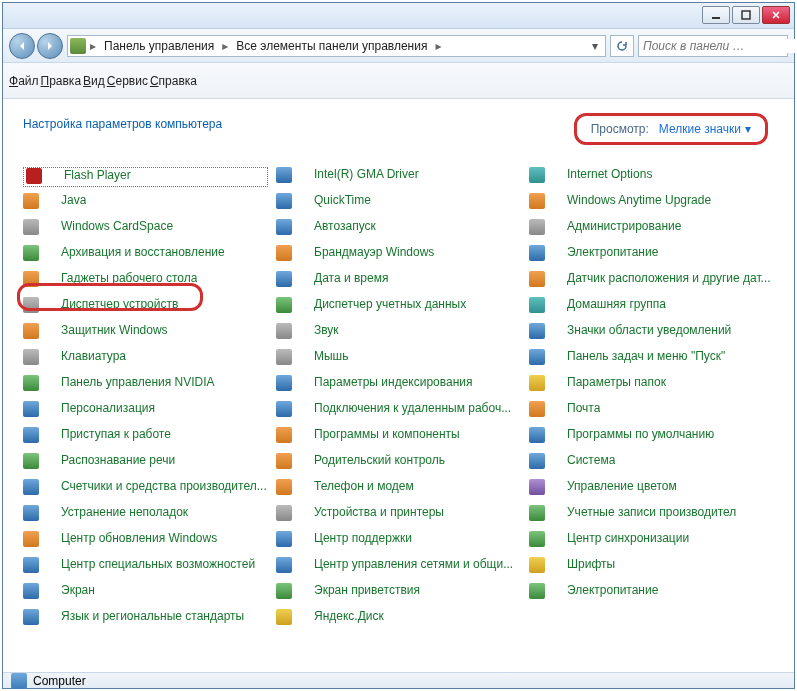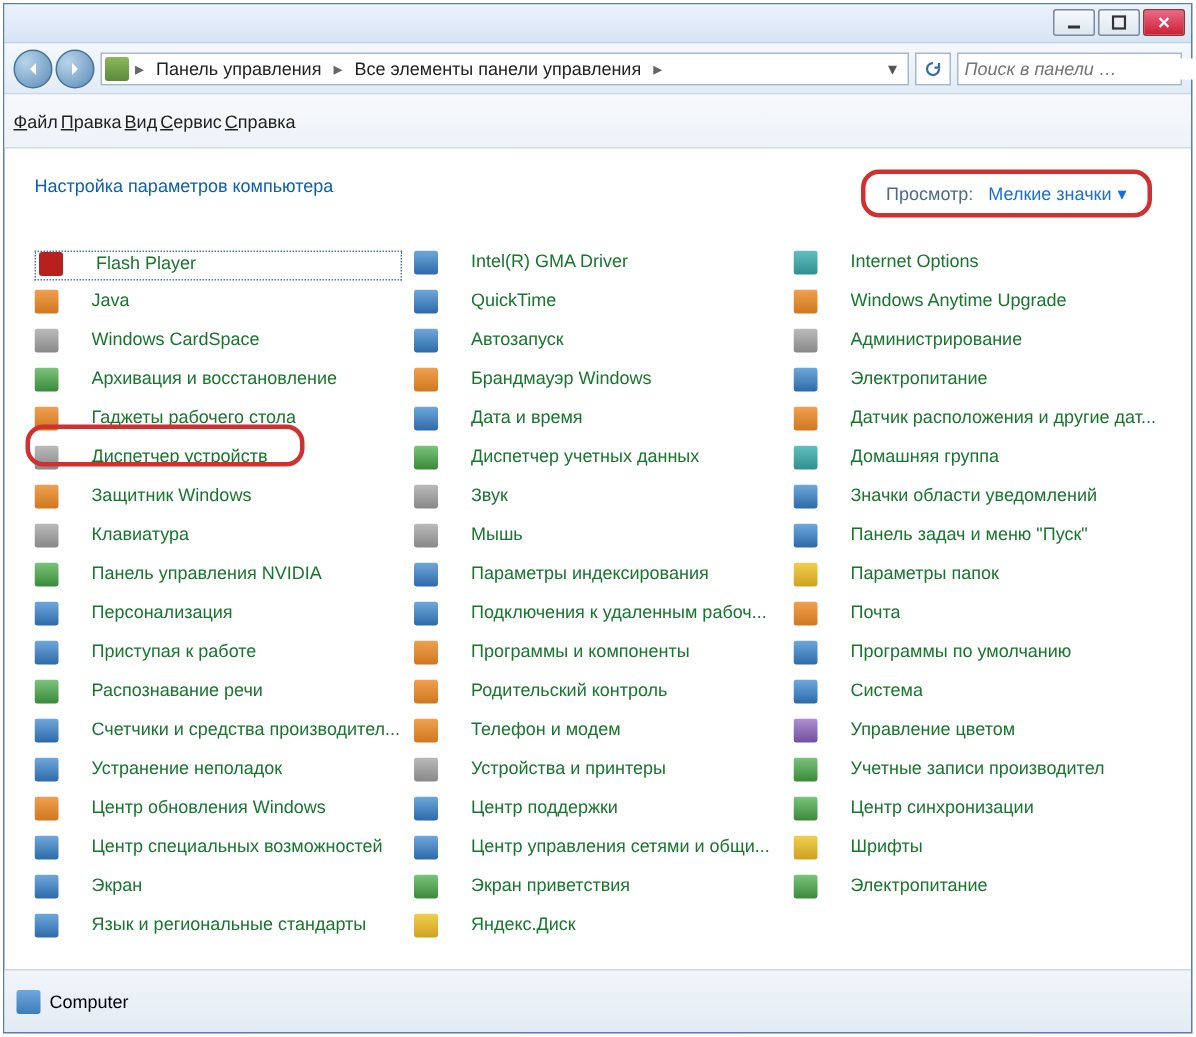--- a/index.html
+++ b/index.html
@@ -29,21 +29,21 @@
 .viewsel{position:absolute;top:14px;right:26px;display:flex;align-items:center;gap:10px;border:3px solid #d03030;border-radius:12px;padding:6px 14px}
 .viewlabel{color:#4a6a8a}
 .viewdrop{color:#1a6fd6;cursor:pointer;display:flex;align-items:flex-start;gap:4px}
 .viewdrop span.arr::after{content:"▾";color:#1a6fd6}
 .grid{display:grid;grid-template-columns:repeat(3,1fr);column-gap:8px;row-gap:6px;margin-top:36px}
 .item{display:flex;align-items:flex-start;gap:22px;cursor:pointer;height:20px;overflow:hidden;white-space:nowrap}
 .item .txt{color:#18752e;text-overflow:ellipsis;overflow:hidden}
 .item.boxed{border:1px dotted #5a7a9a;padding:0 2px}
 .ico{width:16px;height:16px;border-radius:2px;flex-shrink:0}
 .callout{position:absolute;border:3px solid #d03030;border-radius:12px;pointer-events:none}
-.statusbar{height:42px;background:linear-gradient(#f1f5fa,#e3ebf4);border-top:1px solid #c8d6e5;display:flex;align-items:center;padding:0 8px;gap:6px}
+.statusbar{height:16px;background:linear-gradient(#f1f5fa,#e3ebf4);border-top:1px solid #c8d6e5;display:flex;align-items:center;padding:0 8px;gap:6px}
 .compicon{width:16px;height:16px;background:linear-gradient(#6fa8dc,#3d7cb8);border-radius:2px}
 
 .c-red{background:#b82020}.c-blue{background:linear-gradient(#6fa8dc,#2d6aa8)}.c-green{background:linear-gradient(#7cc47c,#3a8a3a)}.c-orange{background:linear-gradient(#f0a050,#d07820)}.c-gray{background:linear-gradient(#bbb,#888)}.c-yellow{background:linear-gradient(#f0d050,#d0a020)}.c-purple{background:linear-gradient(#b090d0,#7050a0)}.c-teal{background:linear-gradient(#60c0c0,#309090)}
 </style>
 </head>
 <body>
 
 <div class="window">
 
   <div class="titlebar">

